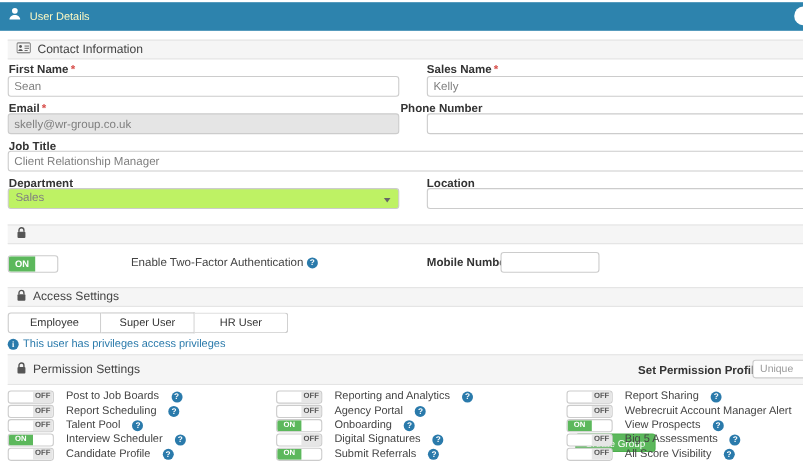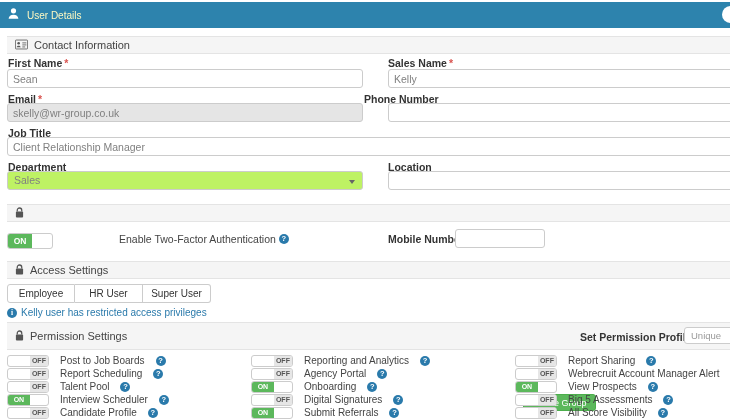--- a/index.html
+++ b/index.html
@@ -45,21 +45,21 @@
   .toggle.off .t-b { background:#e6e6e6; }
   .toggle.big { width:46px; height:16px; }
   .toggle.big .t-cell { font-size:8.5px; }
 
   .help { display:inline-block; width:10px; height:10px; border-radius:50%;
           background:#2a7aab; color:#fff; font-size:7.5px; font-weight:700;
           text-align:center; line-height:10px; margin-left:3px; cursor:pointer; flex:none; }
 
   
   .tabs { position:absolute; top:284px; left:7px; display:flex; }
-  .tab { height:19px; width:68px; background:#fff; border:1px solid #ccc; border-left:none;
+  .tab { height:19px; width:85px; background:#fff; border:1px solid #ccc; border-left:none;
          font-family:"Liberation Sans",sans-serif; font-size:10px; color:#333; cursor:pointer; }
   .tab:first-child { border-left:1px solid #ccc; border-radius:3px 0 0 3px; }
   .tab:last-child  { border-radius:0 3px 3px 0; }
   .tab.active { background:#f0ad4e; border-color:#eea236; color:#fff; }
 
   .note { position:absolute; top:307px; left:7px; display:flex; align-items:center; gap:4px;
           font-size:10px; color:#2a7aab; }
   .info-ic { display:inline-block; width:10px; height:10px; border-radius:50%;
              background:#2a7aab; color:#fff; font-size:7.5px; font-weight:700;
              font-family:"Liberation Serif",serif; text-align:center; line-height:10px; }
@@ -162,26 +162,26 @@
     <span>
       <svg width="9" height="11" viewBox="0 0 10 12">
           <path d="M2.5 5V3.5a2.5 2.5 0 0 1 5 0V5" fill="none" stroke="#555" stroke-width="1.4"></path>
           <rect x="1" y="5" width="8" height="6.5" rx="1" fill="#555"></rect>
         </svg>
     </span>
     <span>Access Settings</span>
   </div>
   <div class="tabs">
       <button class="tab">Employee</button>
+      <button class="tab">Super User</button>
       <button class="tab">HR User</button>
-      <button class="tab">Super User</button>
     </div>
   <div class="note">
     <span class="info-ic">i</span>
-    <span>Kelly user has restricted access privileges</span>
+    <span>This user has privileges access privileges</span>
   </div>
 
   <div class="bar perm-bar" style="top:322px;">
     <span>
       <svg width="9" height="11" viewBox="0 0 10 12">
           <path d="M2.5 5V3.5a2.5 2.5 0 0 1 5 0V5" fill="none" stroke="#555" stroke-width="1.4"></path>
           <rect x="1" y="5" width="8" height="6.5" rx="1" fill="#555"></rect>
         </svg>
     </span>
     <span>Permission Settings</span>

